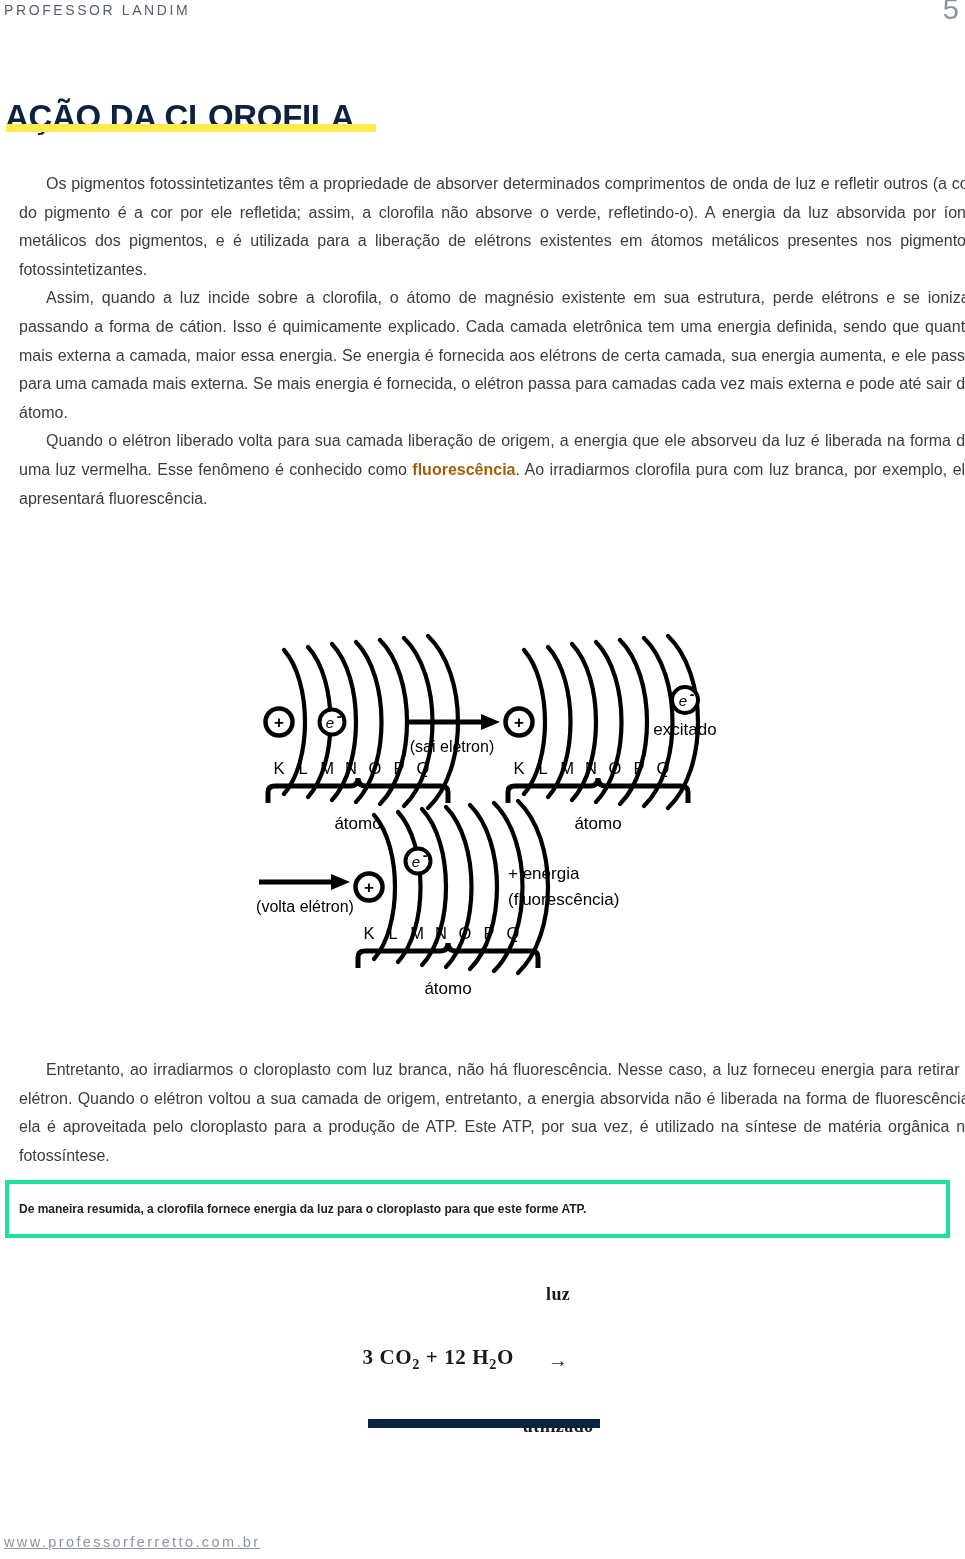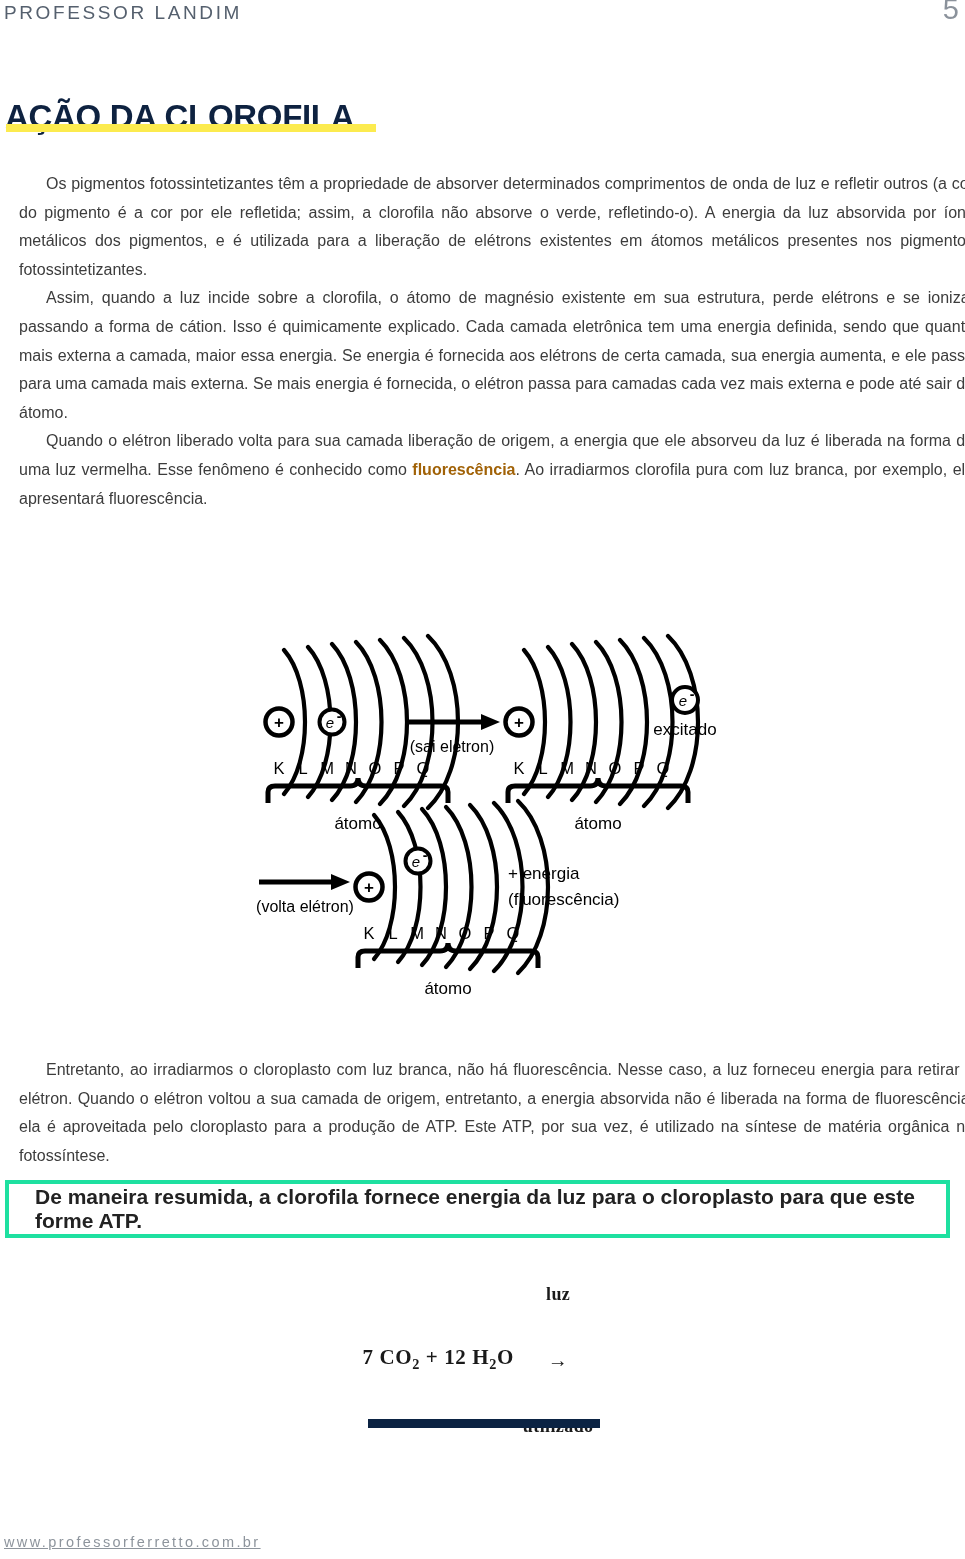--- a/index.html
+++ b/index.html
@@ -21,21 +21,21 @@
     position: absolute;
     top: 0;
     left: 0;
     width: 965px;
     height: 42px;
   }
   #header-brand {
     position: absolute;
     left: 4px;
     top: 2px;
-    font-size: 19px;
+    font-size: 14px;
     letter-spacing: 2.6px;
     color: #55606e;
     font-weight: 400;
   }
   #page-number {
     position: absolute;
     right: 6px;
     top: -7px;
     font-size: 29px;
     color: #8b929b;
@@ -99,22 +99,22 @@
     top: 1180px;
     width: 945px;
     height: 58px;
     border: 4px solid #1ee0a0;
     box-sizing: border-box;
     display: flex;
     align-items: center;
     background: #ffffff;
   }
   #callout-text {
-    padding-left: 26px;
-    font-size: 21px;
+    padding-left: 10px;
+    font-size: 12px;
     font-weight: 700;
     color: #222222;
   }
 
   
   #equation {
     position: absolute;
     left: 0;
     top: 1283px;
     width: 965px;
@@ -318,21 +318,21 @@
 <div class="article" id="para-block-2">
   <p>Entretanto, ao irradiarmos o cloroplasto com luz branca, não há fluorescência. Nesse caso, a luz forneceu energia para retirar o elétron. Quando o elétron  voltou a sua camada de origem,  entretanto, a energia absorvida não é liberada na forma de fluorescência: ela é aproveitada pelo cloroplasto para a produção de ATP. Este ATP, por sua vez, é utilizado na síntese de matéria orgânica na fotossíntese.</p>
 </div>
 
 <div id="callout-box">
   <div id="callout-text">De maneira resumida, a clorofila fornece energia da luz para o cloroplasto para que este forme ATP.</div>
 </div>
 
 <div id="equation">
   <span id="eq-row">
-    <span class="eq-part"><span>7 CO</span><sub>2</sub><span> + 12 H</span><sub>2</sub><span>O</span></span>
+    <span class="eq-part"><span>3 CO</span><sub>2</sub><span> + 12 H</span><sub>2</sub><span>O</span></span>
 
     <span class="eq-arrow-stack">
       <span class="eq-over">luz</span>
       <span class="eq-arrow-glyph">→</span>
       <span class="eq-under">utilizado</span>
     </span>
 
   </span>
 </div>
 

